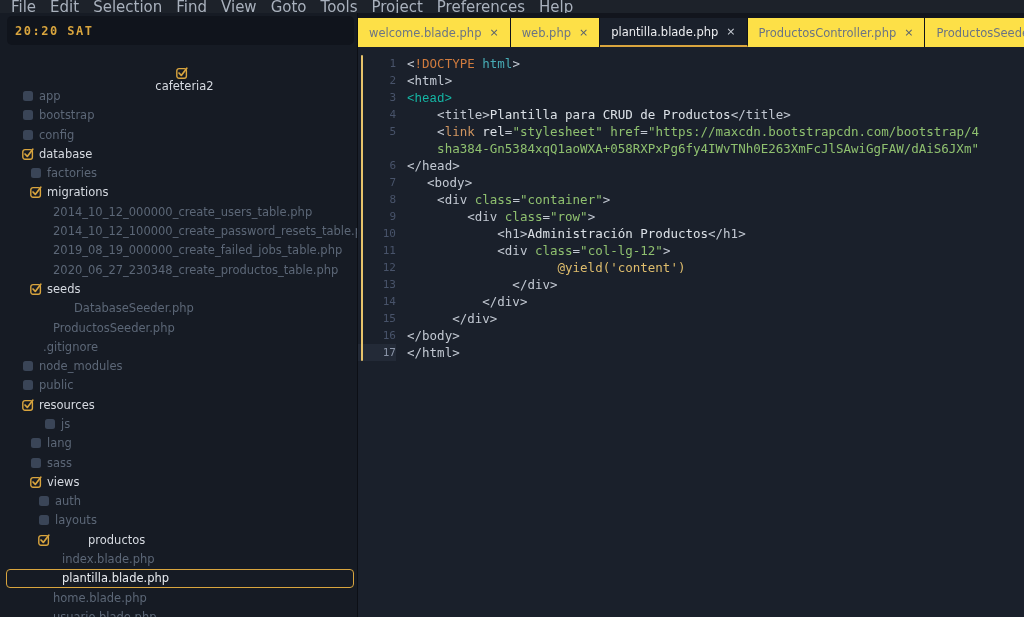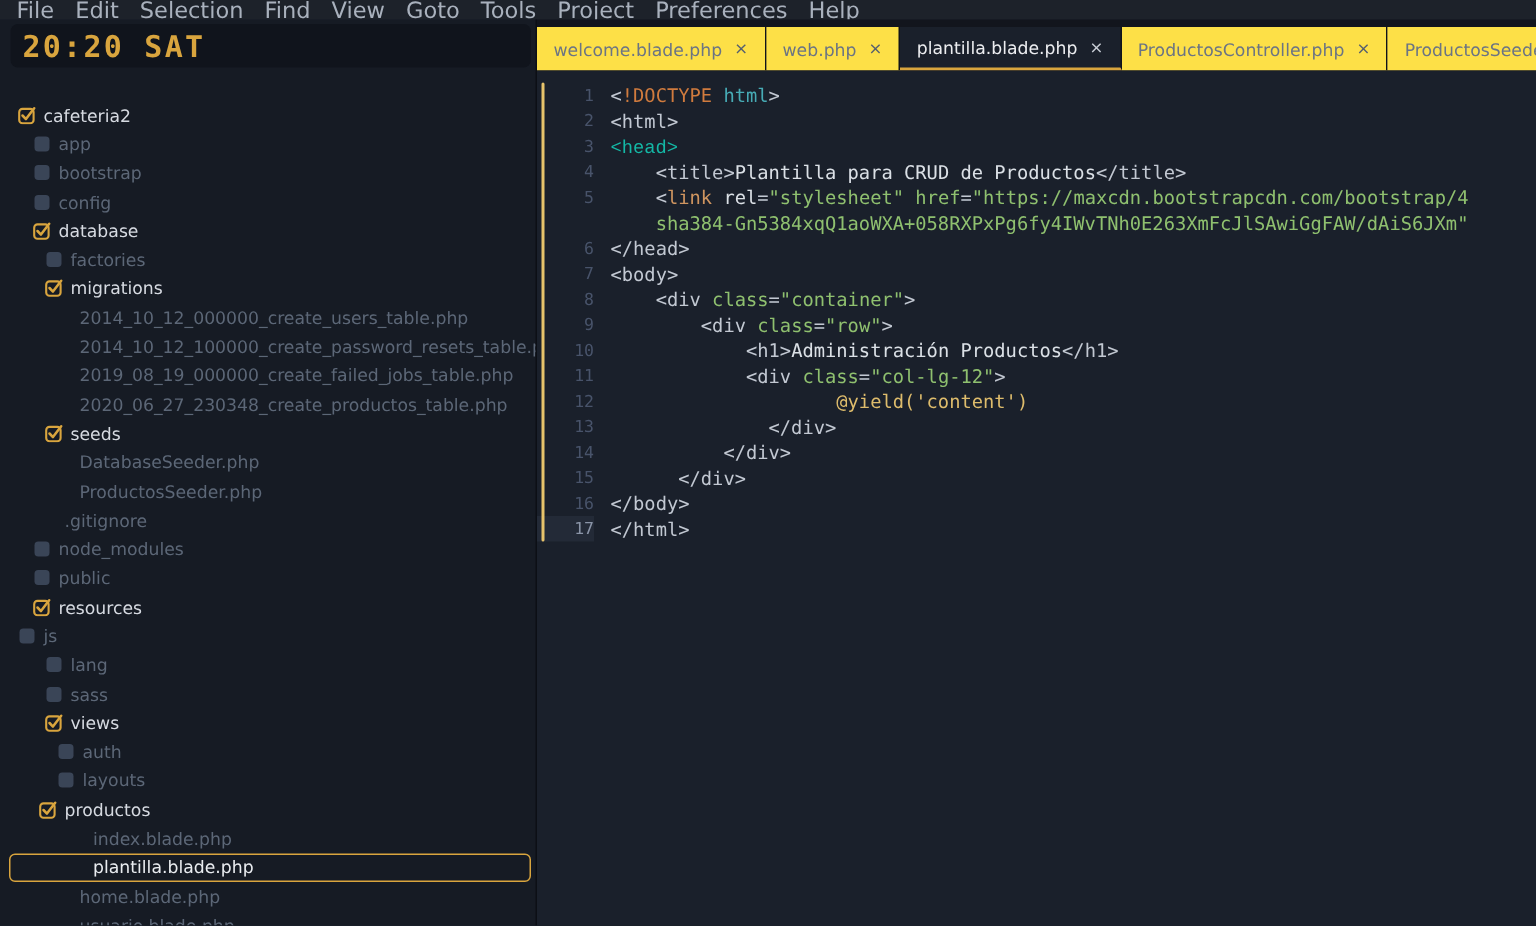--- a/index.html
+++ b/index.html
@@ -9,21 +9,21 @@
   .menubar { height:13px; background:var(--menubar-bg); display:flex; align-items:center;
     padding-left:4px; font-size:15px; color:#a9b1bd; }
   .menu-item { padding:0 7px; cursor:default; }
 
   .main { display:flex; height:604px; }
 
   .sidebar { width:358px; flex:none; background:var(--sidebar-bg);
     border-right:1px solid #0c0f15; display:flex; flex-direction:column; overflow:hidden; }
   .clock-panel { margin:3px 3px 0 7px; height:29px; background:var(--panel-bg);
     border-radius:5px; display:flex; align-items:center; padding-left:8px; flex:none; }
-  .clock-text { font-family:"DejaVu Sans Mono", monospace; font-weight:bold; font-size:20px;
+  .clock-text { font-family:"DejaVu Sans Mono", monospace; font-weight:bold; font-size:12px;
     color:var(--accent); letter-spacing:1.5px; }
 
   .tree { margin-top:22px; }
   .tree-row { height:19.3px; display:flex; align-items:center; position:relative;
     font-size:11.5px; color:#5c6777; white-space:nowrap; }
   .tree-row.open-label { color:#d6dae1; }
   .tree-row.selected { color:#e9ecf0; }
   .tree-row.selected::before { content:""; position:absolute; left:6px; right:3px;
     top:0.5px; bottom:0.5px; border:1px solid var(--accent); border-radius:4px; }
   .tree-icon { width:12px; height:12px; margin-right:5px; flex:none; }
@@ -63,21 +63,21 @@
     <div class="menu-item">Help</div>
   </div>
 
 <div class="main">
 
   <div class="sidebar">
     <div class="clock-panel">
       <span class="clock-text">20:20 SAT</span>
     </div>
     <div class="tree">
-        <div class="tree-row open-label" style="padding-left: 12px;">
+        <div class="tree-row open-label" style="padding-left: 12px; flex-direction: column;">
           <svg class="tree-icon" viewBox="0 0 12 12">
             <rect x="0.8" y="1.6" width="9.6" height="9.6" rx="2.2" fill="none" stroke="#d9a53e" stroke-width="1.4"></rect>
             <path d="M3 6 L5.3 8.4 L10.8 1.2" fill="none" stroke="#d9a53e" stroke-width="1.7" stroke-linecap="round" stroke-linejoin="round"></path>
           </svg>
           <span>cafeteria2</span>
         </div>
         <div class="tree-row" style="padding-left: 22px;">
           <svg class="tree-icon" viewBox="0 0 12 12">
             <rect x="1" y="1" width="10" height="10" rx="2.5" fill="#3a4557"></rect>
           </svg>
@@ -127,21 +127,21 @@
         <div class="tree-row" style="padding-left: 53px;">
           <span>2020_06_27_230348_create_productos_table.php</span>
         </div>
         <div class="tree-row open-label" style="padding-left: 30px;">
           <svg class="tree-icon" viewBox="0 0 12 12">
             <rect x="0.8" y="1.6" width="9.6" height="9.6" rx="2.2" fill="none" stroke="#d9a53e" stroke-width="1.4"></rect>
             <path d="M3 6 L5.3 8.4 L10.8 1.2" fill="none" stroke="#d9a53e" stroke-width="1.7" stroke-linecap="round" stroke-linejoin="round"></path>
           </svg>
           <span>seeds</span>
         </div>
-        <div class="tree-row" style="padding-left: 53px;">
+        <div class="tree-row" style="padding-left: 74px;">
           <span>DatabaseSeeder.php</span>
         </div>
         <div class="tree-row" style="padding-left: 53px;">
           <span>ProductosSeeder.php</span>
         </div>
         <div class="tree-row" style="padding-left: 43px;">
           <span>.gitignore</span>
         </div>
         <div class="tree-row" style="padding-left: 22px;">
           <svg class="tree-icon" viewBox="0 0 12 12">
@@ -155,21 +155,21 @@
           </svg>
           <span>public</span>
         </div>
         <div class="tree-row open-label" style="padding-left: 22px;">
           <svg class="tree-icon" viewBox="0 0 12 12">
             <rect x="0.8" y="1.6" width="9.6" height="9.6" rx="2.2" fill="none" stroke="#d9a53e" stroke-width="1.4"></rect>
             <path d="M3 6 L5.3 8.4 L10.8 1.2" fill="none" stroke="#d9a53e" stroke-width="1.7" stroke-linecap="round" stroke-linejoin="round"></path>
           </svg>
           <span>resources</span>
         </div>
-        <div class="tree-row" style="padding-left: 12px;">
+        <div class="tree-row" style="padding-left: 44px;">
           <svg class="tree-icon" viewBox="0 0 12 12">
             <rect x="1" y="1" width="10" height="10" rx="2.5" fill="#3a4557"></rect>
           </svg>
           <span>js</span>
         </div>
         <div class="tree-row" style="padding-left: 30px;">
           <svg class="tree-icon" viewBox="0 0 12 12">
             <rect x="1" y="1" width="10" height="10" rx="2.5" fill="#3a4557"></rect>
           </svg>
           <span>lang</span>
@@ -192,21 +192,21 @@
             <rect x="1" y="1" width="10" height="10" rx="2.5" fill="#3a4557"></rect>
           </svg>
           <span>auth</span>
         </div>
         <div class="tree-row" style="padding-left: 38px;">
           <svg class="tree-icon" viewBox="0 0 12 12">
             <rect x="1" y="1" width="10" height="10" rx="2.5" fill="#3a4557"></rect>
           </svg>
           <span>layouts</span>
         </div>
-        <div class="tree-row open-label" style="padding-left: 26px;">
+        <div class="tree-row open-label" style="padding-left: 38px; gap: 33px;">
           <svg class="tree-icon" viewBox="0 0 12 12">
             <rect x="0.8" y="1.6" width="9.6" height="9.6" rx="2.2" fill="none" stroke="#d9a53e" stroke-width="1.4"></rect>
             <path d="M3 6 L5.3 8.4 L10.8 1.2" fill="none" stroke="#d9a53e" stroke-width="1.7" stroke-linecap="round" stroke-linejoin="round"></path>
           </svg>
           <span>productos</span>
         </div>
         <div class="tree-row" style="padding-left: 62px;">
           <span>index.blade.php</span>
         </div>
         <div class="tree-row selected" style="padding-left: 62px;">
@@ -246,21 +246,21 @@
     <div class="code-area">
       <div class="accent-stripe"></div>
       <div>
           <div class="code-line"><span class="gutter">1</span><span class="line-content"><span style="color: rgb(194, 200, 210);">&lt;</span><span style="color: rgb(208, 123, 62);">!DOCTYPE</span><span style="color: rgb(194, 200, 210);"> </span><span style="color: rgb(71, 171, 181);">html</span><span style="color: rgb(194, 200, 210);">&gt;</span></span></div>
           <div class="code-line"><span class="gutter">2</span><span class="line-content"><span style="color: rgb(194, 200, 210);">&lt;html&gt;</span></span></div>
           <div class="code-line"><span class="gutter">3</span><span class="line-content"><span style="color: #14b8a6; font-family: Liberation Mono, monospace;">&lt;head&gt;</span></span></div>
           <div class="code-line"><span class="gutter">4</span><span class="line-content"><span style="color: rgb(194, 200, 210);">    &lt;title&gt;</span><span style="color: rgb(219, 224, 230);">Plantilla para CRUD de Productos</span><span style="color: rgb(194, 200, 210);">&lt;/title&gt;</span></span></div>
           <div class="code-line"><span class="gutter">5</span><span class="line-content"><span style="color: rgb(194, 200, 210);">    &lt;</span><span style="color: rgb(207, 149, 96);">link</span><span style="color: rgb(194, 200, 210);"> </span><span style="color: rgb(219, 224, 230);">rel</span><span style="color: rgb(194, 200, 210);">=</span><span style="color: rgb(143, 192, 111);">"stylesheet"</span><span style="color: rgb(194, 200, 210);"> </span><span style="color: rgb(143, 192, 111);">href</span><span style="color: rgb(194, 200, 210);">=</span><span style="color: rgb(143, 192, 111);">"https://maxcdn.bootstrapcdn.com/bootstrap/4</span></span></div>
           <div class="code-line"><span class="gutter"></span><span class="line-content"><span style="color: rgb(143, 192, 111);">    sha384-Gn5384xqQ1aoWXA+058RXPxPg6fy4IWvTNh0E263XmFcJlSAwiGgFAW/dAiS6JXm"</span></span></div>
           <div class="code-line"><span class="gutter">6</span><span class="line-content"><span style="color: rgb(194, 200, 210);">&lt;/head&gt;</span></span></div>
-          <div class="code-line"><span class="gutter">7</span><span class="line-content"><span style="color: rgb(194, 200, 210);">&lt;body&gt;</span></span></div>
+          <div class="code-line"><span class="gutter">7</span><span class="line-content"><span style="color: rgb(194, 200, 210); margin-left: 20px;">&lt;body&gt;</span></span></div>
           <div class="code-line"><span class="gutter">8</span><span class="line-content"><span style="color: rgb(194, 200, 210);">    &lt;div </span><span style="color: rgb(143, 192, 111);">class</span><span style="color: rgb(194, 200, 210);">=</span><span style="color: rgb(143, 192, 111);">"container"</span><span style="color: rgb(194, 200, 210);">&gt;</span></span></div>
           <div class="code-line"><span class="gutter">9</span><span class="line-content"><span style="color: rgb(194, 200, 210);">        &lt;div </span><span style="color: rgb(143, 192, 111);">class</span><span style="color: rgb(194, 200, 210);">=</span><span style="color: rgb(143, 192, 111);">"row"</span><span style="color: rgb(194, 200, 210);">&gt;</span></span></div>
           <div class="code-line"><span class="gutter">10</span><span class="line-content"><span style="color: rgb(194, 200, 210);">            &lt;h1&gt;</span><span style="color: rgb(219, 224, 230);">Administración Productos</span><span style="color: rgb(194, 200, 210);">&lt;/h1&gt;</span></span></div>
           <div class="code-line"><span class="gutter">11</span><span class="line-content"><span style="color: rgb(194, 200, 210);">            &lt;div </span><span style="color: rgb(143, 192, 111);">class</span><span style="color: rgb(194, 200, 210);">=</span><span style="color: rgb(143, 192, 111);">"col-lg-12"</span><span style="color: rgb(194, 200, 210);">&gt;</span></span></div>
           <div class="code-line"><span class="gutter">12</span><span class="line-content"><span style="color: rgb(222, 188, 108);">                    @yield('content')</span></span></div>
           <div class="code-line"><span class="gutter">13</span><span class="line-content"><span style="color: rgb(194, 200, 210);">              &lt;/div&gt;</span></span></div>
           <div class="code-line"><span class="gutter">14</span><span class="line-content"><span style="color: rgb(194, 200, 210);">          &lt;/div&gt;</span></span></div>
           <div class="code-line"><span class="gutter">15</span><span class="line-content"><span style="color: rgb(194, 200, 210);">      &lt;/div&gt;</span></span></div>
           <div class="code-line"><span class="gutter">16</span><span class="line-content"><span style="color: rgb(194, 200, 210); margin-top: 40px;">&lt;/body&gt;</span></span></div>
           <div class="code-line current"><span class="gutter">17</span><span class="line-content"><span style="color: rgb(194, 200, 210);">&lt;/html&gt;</span></span></div>

